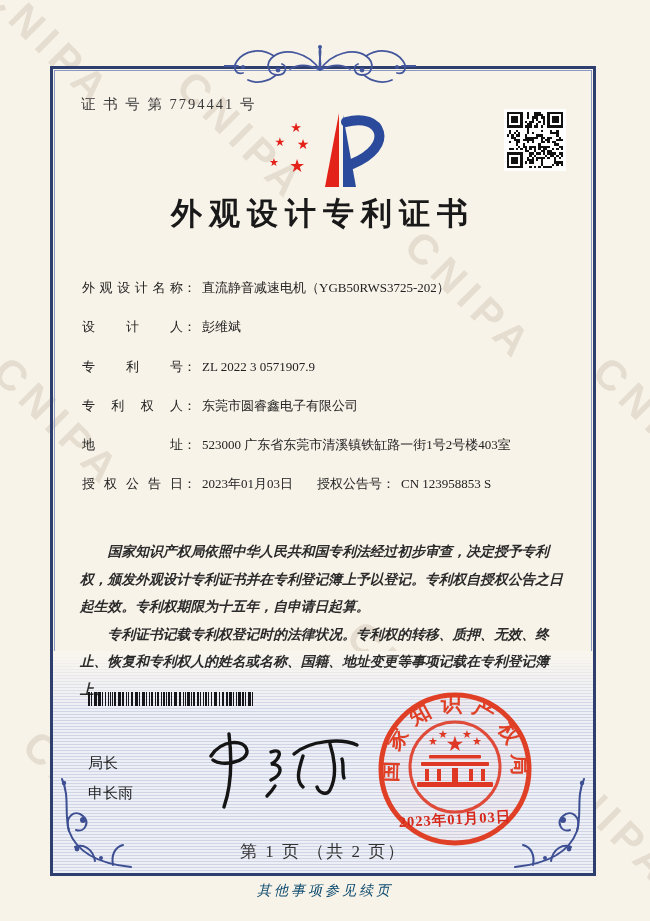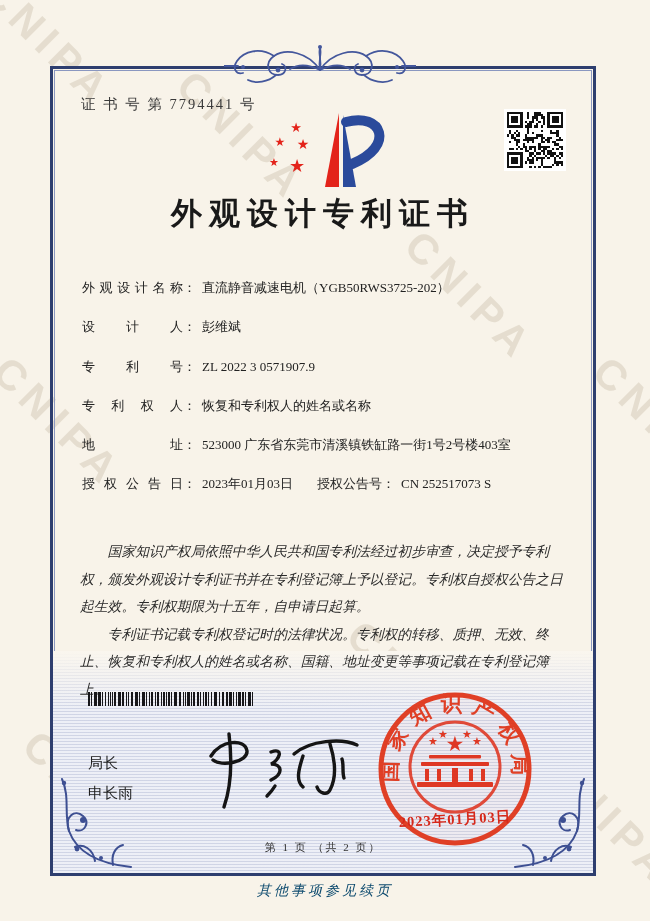--- a/index.html
+++ b/index.html
@@ -50,37 +50,37 @@
   .flabel{display:inline-block;width:101px;text-align:justify;text-align-last:justify;vertical-align:top;color:#232323;}
   .fcolon{display:inline-block;vertical-align:top;}
   .fvalue{display:inline-block;margin-left:6px;vertical-align:top;color:#222;}
   .fgroup2{display:inline-block;margin-left:24px;vertical-align:top;}
   
   .paras{
     position:absolute;left:27px;top:469px;width:488px;
     font-size:13.8px;line-height:27.6px;color:#2b2b2b;
     font-style:italic;
   }
-  .paras p{margin:0;text-indent:2em;}
+  .paras p{margin:0;text-indent:2em;font-weight:bold;}
   
   .barcode{position:absolute;left:35px;top:623px;width:166px;height:14px;}
   .officer{
     position:absolute;left:35px;top:681px;line-height:30px;font-size:15px;color:#1d1d1d;
     font-family:Liberation Mono, monospace;
   }
   .signature{position:absolute;left:138px;top:645px;width:170px;height:100px;}
   .seal{position:absolute;left:322px;top:620px;width:160px;height:160px;opacity:.93;}
   .seal-date{
     position:absolute;left:318px;top:741px;width:168px;text-align:center;
     font-size:14.5px;color:var(--date-red);letter-spacing:1px;
     transform:rotate(-3deg);font-weight:bold;
   }
   .page-footer{
     position:absolute;left:0;right:0;top:771px;text-align:center;
-    font-size:11px;letter-spacing:2px;color:#333;
+    font-size:17px;letter-spacing:2px;color:#333;
   }
   .corner{position:absolute;bottom:2px;width:82px;height:100px;}
   .corner.bl{left:2px;}
   .corner.br{right:2px;transform:scaleX(-1);}
   
   .top-ornament{position:absolute;left:224px;top:40px;width:192px;height:52px;z-index:2;}
   .continuation{
     position:absolute;left:0;right:0;top:882px;text-align:center;
     font-size:14px;letter-spacing:3px;color:#0c4a6e;font-style:italic;
   }
@@ -350,27 +350,27 @@
     <div class="frow">
       <span class="flabel">外观设计名称</span><span class="fcolon">：</span><span class="fvalue">直流静音减速电机（YGB50RWS3725-202）</span>
     </div>
     <div class="frow">
       <span class="flabel">设计人</span><span class="fcolon">：</span><span class="fvalue">彭维斌</span>
     </div>
     <div class="frow">
       <span class="flabel">专利号</span><span class="fcolon">：</span><span class="fvalue">ZL 2022 3 0571907.9</span>
     </div>
     <div class="frow">
-      <span class="flabel">专利权人</span><span class="fcolon">：</span><span class="fvalue">恢复和专利权人的姓名或名称</span>
+      <span class="flabel">专利权人</span><span class="fcolon">：</span><span class="fvalue">东莞市圆睿鑫电子有限公司</span>
     </div>
     <div class="frow">
       <span class="flabel">地址</span><span class="fcolon">：</span><span class="fvalue">523000 广东省东莞市清溪镇铁缸路一街1号2号楼403室</span>
     </div>
     <div class="frow">
-      <span class="flabel">授权公告日</span><span class="fcolon">：</span><span class="fvalue">2023年01月03日</span><span class="fgroup2"><span>授权公告号</span><span>：</span><span class="fvalue">CN 252517073 S</span></span>
+      <span class="flabel">授权公告日</span><span class="fcolon">：</span><span class="fvalue">2023年01月03日</span><span class="fgroup2"><span>授权公告号</span><span>：</span><span class="fvalue">CN 123958853 S</span></span>
     </div>
   </div>
 
   <div class="paras">
     <p>国家知识产权局依照中华人民共和国专利法经过初步审查，决定授予专利权，颁发外观设计专利证书并在专利登记簿上予以登记。专利权自授权公告之日起生效。专利权期限为十五年，自申请日起算。</p>
     <p>专利证书记载专利权登记时的法律状况。专利权的转移、质押、无效、终止、恢复和专利权人的姓名或名称、国籍、地址变更等事项记载在专利登记簿上。</p>
   </div>
 
   <svg class="barcode" id="barcode-svg" viewBox="0 0 166 14" preserveAspectRatio="none">
       <rect x="0" y="0" width="2" height="14" fill="#16161a"></rect>

